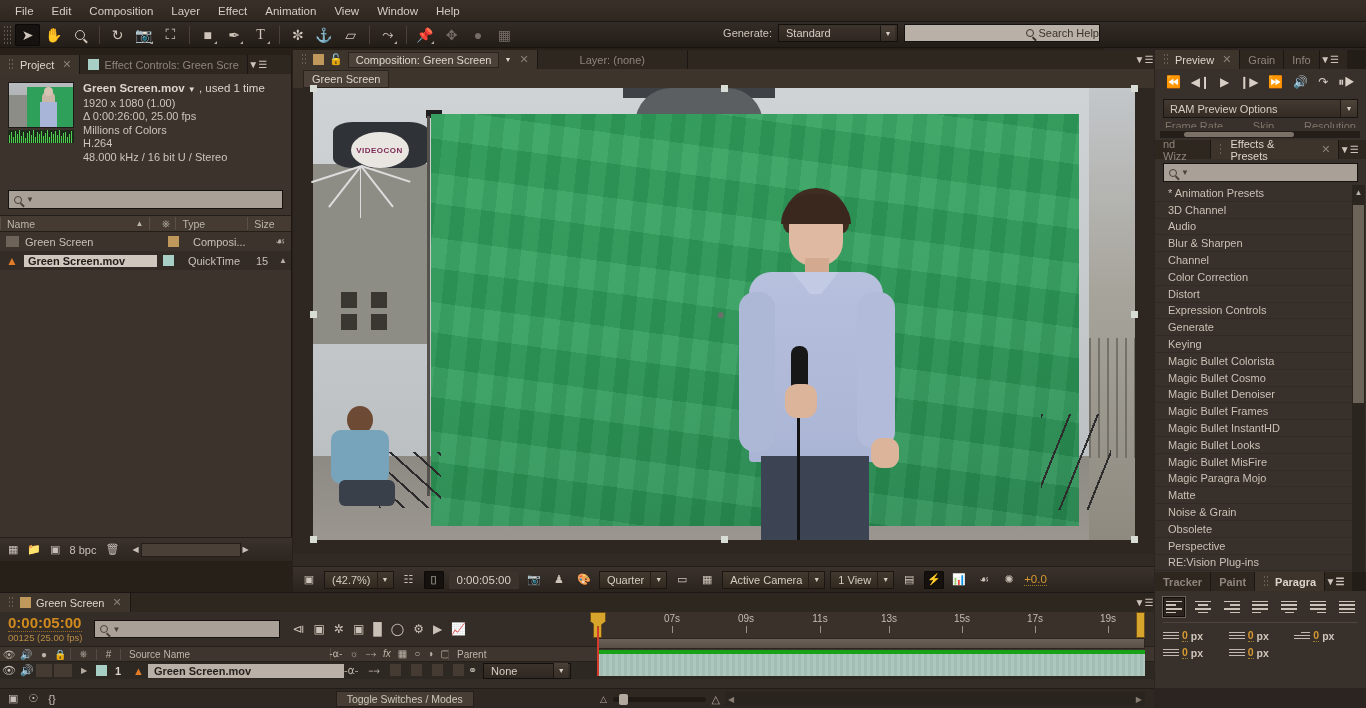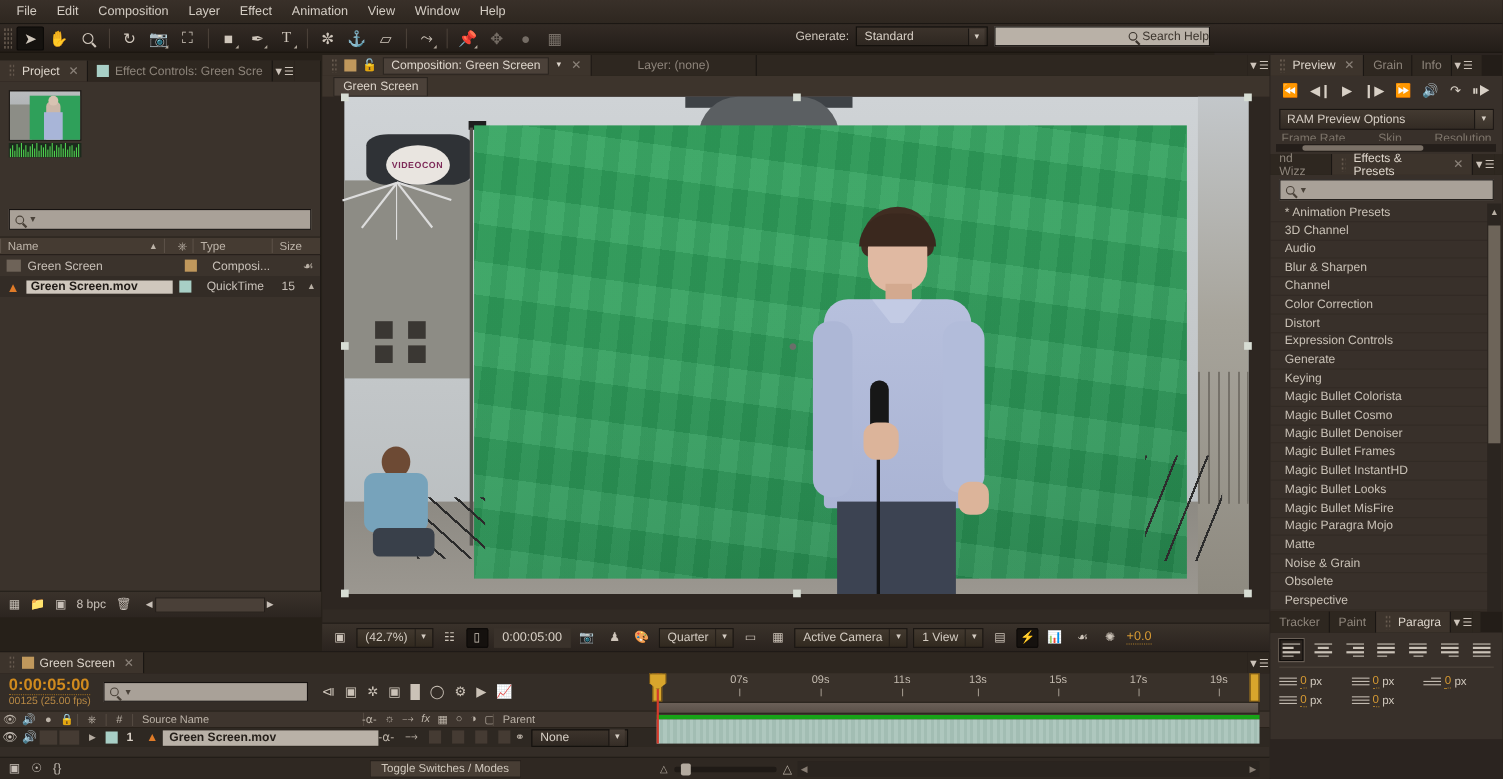--- a/index.html
+++ b/index.html
@@ -210,21 +210,21 @@
      font-size:11px; color:#c9c1b6; border-bottom:1px solid #322b25; }
   .ef-row .tri { width:0;height:0;border-left:4px solid #b7ae a3; border-left-color:#b7aea3;
      border-top:3px solid transparent; border-bottom:3px solid transparent; }
   .ef-scroll { position:absolute; right:1px; top:45px; width:13px; height:398px; background:#2b2520;}
   .ef-thumbb { position:absolute; left:1px; top:20px; width:11px; height:198px; background:#6d6459; }
   .ef-ar { position:absolute; left:0; width:13px; height:14px; color:#b9b0a5; font-size:8px;
      display:flex;align-items:center;justify-content:center;}
   .ef-foot { position:absolute; left:0; bottom:0; width:211px; height:15px; background:#312a24;
      border-top:1px solid #241e1a; display:flex; justify-content:flex-end; align-items:center; padding-right:8px;}
 
-  #paraPanel { left:1155px; top:556px; width:211px; height:116px; background:#38302a; }
+  #paraPanel { left:1155px; top:572px; width:211px; height:116px; background:#38302a;font-weight:bold; }
   .align-row { display:flex; justify-content:space-between; padding:6px 8px 3px; }
   .abtn { width:22px; height:20px; display:flex; flex-direction:column; justify-content:center;
      gap:2px; padding:2px 3px; }
   .abtn.sel { background:#2a231e; box-shadow:inset 0 0 0 1px #0f0c0a, 0 0 0 1px #6b6158; }
   .abtn i { display:block; height:1.6px; background:#cbc3b8; }
   .para-sep { height:1px; background:#4d443b; margin:2px 8px; }
   .pgrid { display:grid; grid-template-columns:1fr 1fr 1fr; gap:4px 2px; padding:4px 8px; }
   .pcell { display:flex; align-items:center; gap:3px; font-size:10.5px; color:#cfc7bc; }
   .pcell .ic { width:16px; height:12px; display:flex; flex-direction:column; gap:1.6px; justify-content:center;}
   .pcell .ic i{display:block;height:1.4px;background:#c2bab0;}
@@ -383,20 +383,32 @@
           <i style="left:49px;height:8px"></i>
             <i style="left:51px;height:13px"></i>
             <i style="left:53px;height:7px"></i>
           <i style="left:55px;height:10px"></i>
             <i style="left:57px;height:11px"></i>
             <i style="left:59px;height:6px"></i>
           <i style="left:61px;height:9px"></i>
             <i style="left:63px;height:12px"></i>
         </div>
       </div>
+      <div class="meta">
+        <div class="l1">
+          <span>Green Screen.mov</span>
+          <span style="font-size:8px">▼</span>
+          <span style="font-weight:normal">, used 1 time</span>
+        </div>
+        <div>1920 x 1080 (1.00)</div>
+        <div>Δ 0:00:26:00, 25.00 fps</div>
+        <div>Millions of Colors</div>
+        <div>H.264</div>
+        <div>48.000 kHz / 16 bit U / Stereo</div>
+      </div>
     </div>
 
     <div class="srch">
       <span class="mag"></span>
       <span style="font-size:8px">▼</span>
       <span></span>
     </div>
 
     <div class="colhdr">
       <div class="c" style="width:150px">

